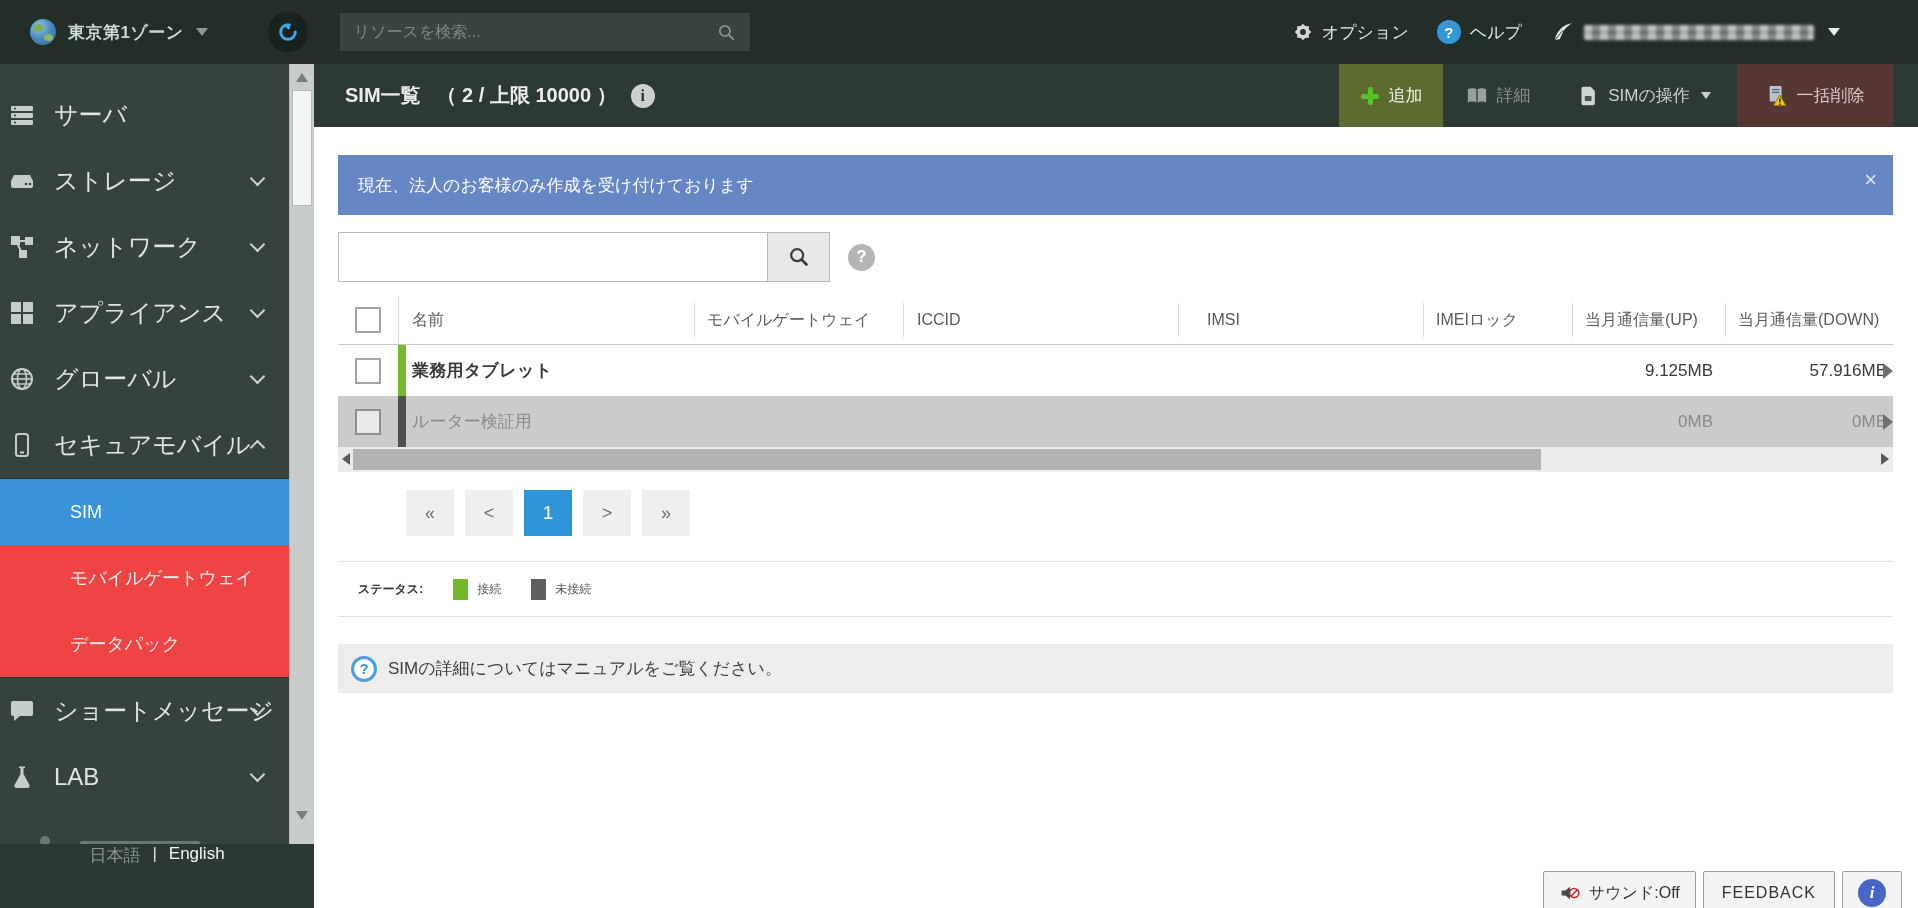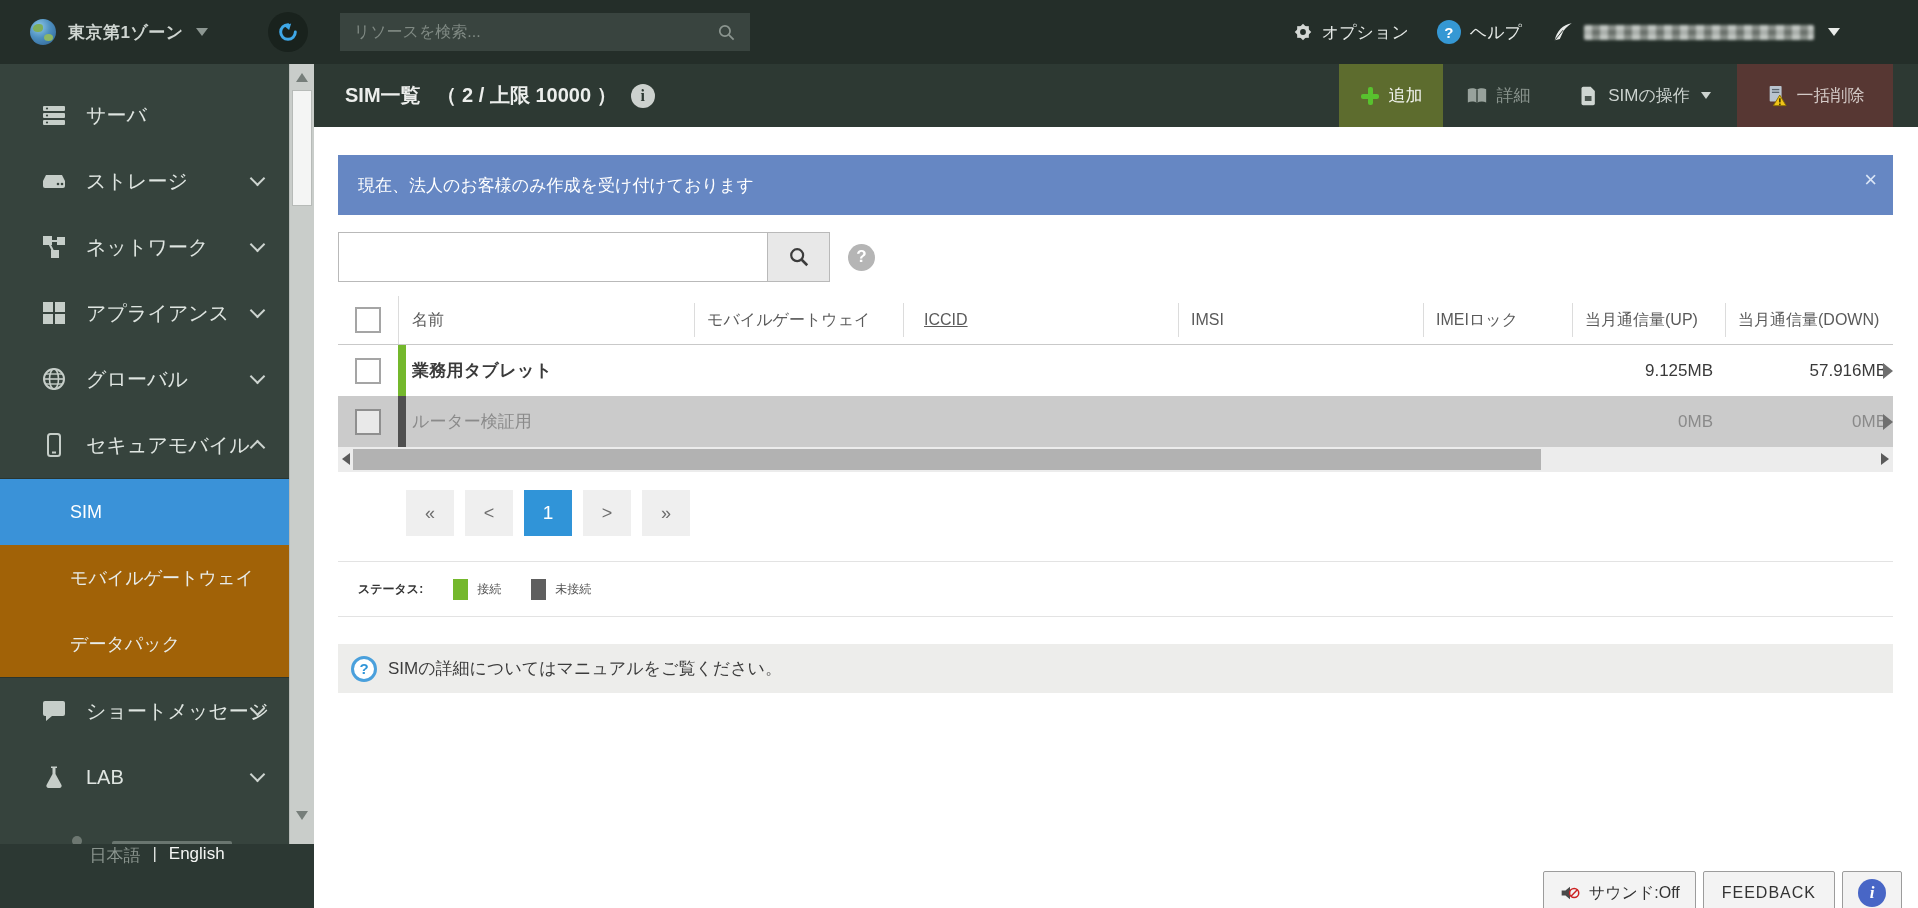--- a/index.html
+++ b/index.html
@@ -30,27 +30,27 @@
                filter:blur(1.6px); }
   .tri-down.white { border-top-color:#e9ece9; margin-left:14px; }
   .mr28 { margin-right:28px; } .mr30 { margin-right:30px; }
 
   
   .shell { display:flex; height:844px; }
 
   
   .sidebar { width:314px; background:#36433d; position:relative; flex:0 0 auto; }
   .nav-stack { position:absolute; top:18px; left:0; width:289px; }
-  .nav-item { height:66px; display:flex; align-items:center; padding-left:42px; position:relative; color:#dfe5e1; font-size:20px; cursor:default; }
+  .nav-item { height:66px; display:flex; align-items:center; padding-left:10px; position:relative; color:#dfe5e1; font-size:24px; cursor:default; }
   .nav-ico { width:34px; display:flex; align-items:center; }
   .nav-label { margin-left:10px; white-space:nowrap; }
   .chev { position:absolute; right:26px; width:11px; height:11px; border-right:2.5px solid #cdd4d0; border-bottom:2.5px solid #cdd4d0; }
   .chev.down { transform:rotate(45deg); top:25px; }
   .chev.up { transform:rotate(-135deg); top:30px; }
-  .subgroup { background:#a16207; border-top:1px solid #2a352f; border-bottom:1px solid #2a352f; }
+  .subgroup { background:#ef4444; border-top:1px solid #2a352f; border-bottom:1px solid #2a352f; }
   .sub-item { height:66px; display:flex; align-items:center; padding-left:70px; color:#e8ecea; font-size:18px; }
   .sub-item.active { background:#3a92d8; color:#fff; }
   .nav-partial { height:38px; overflow:hidden; opacity:.55; }
   .nav-partial .dotico { width:10px; height:10px; border-radius:50%; background:#9aa39d; margin-left:30px; margin-top:24px; }
   .nav-partial .dottxt { width:120px; height:5px; background:#96a09a; margin-left:30px; margin-top:28px; border-radius:2px; }
   .lang-bar { position:absolute; bottom:0; left:0; width:314px; height:64px; background:#2c3833;
               display:flex; align-items:flex-start; justify-content:center; font-size:17px; gap:12px; }
   .lang-ja { color:#8a948e; } .lang-sep { color:#dfe3e0; } .lang-en { color:#f4f6f4; }
 
   
@@ -97,22 +97,22 @@
   .thead { display:flex; height:49px; align-items:center; border-bottom:1px solid #c9c9c9; color:#5a5a5a; font-size:16px; }
   .trow { display:flex; height:51px; align-items:center; font-size:17px; color:#3a3a3a; }
   .trow.dim { background:#cbcbcb; color:#8a8a8a; }
   .c-cb { width:60px; display:flex; justify-content:center; align-self:stretch; align-items:center; }
   .c-bar { width:8px; align-self:stretch; }
   .thead .c-bar { border-left:1px solid #dcdcdc; }
   .trow .c-bar.green { background:#74b82c; }
   .trow .c-bar.gray { background:#4f4f4f; }
   .c-name { width:288px; padding-left:6px; }
   .c-gw { width:209px; padding-left:12px; }
-  .c-iccid { width:275px; padding-left:20px;text-decoration:underline; }
-  .c-imsi { width:245px; padding-left:12px; }
+  .c-iccid { width:275px; padding-left:13px; }
+  .c-imsi { width:245px; padding-left:28px; }
   .c-imei { width:149px; padding-left:12px; }
   .c-up { width:153px; padding-left:12px; text-align:right; padding-right:12px; }
   .c-down { flex:1; min-width:0; padding-left:12px; text-align:right; padding-right:6px; position:relative;
             white-space:nowrap; overflow:hidden; }
   .thead .c-gw, .thead .c-iccid, .thead .c-imsi, .thead .c-imei, .thead .c-up, .thead .c-down { border-left:1px solid #dcdcdc;
             height:34px; display:flex; align-items:center; }
   .thead .c-up { justify-content:flex-start; text-align:left; }
   .cb { width:26px; height:26px; border:2px solid #a5a5a5; background:#fff; }
   .trow.dim .cb { background:#e9e9e9; border-color:#8f8f8f; }
   .name-strong { font-weight:bold; letter-spacing:.3px; }

